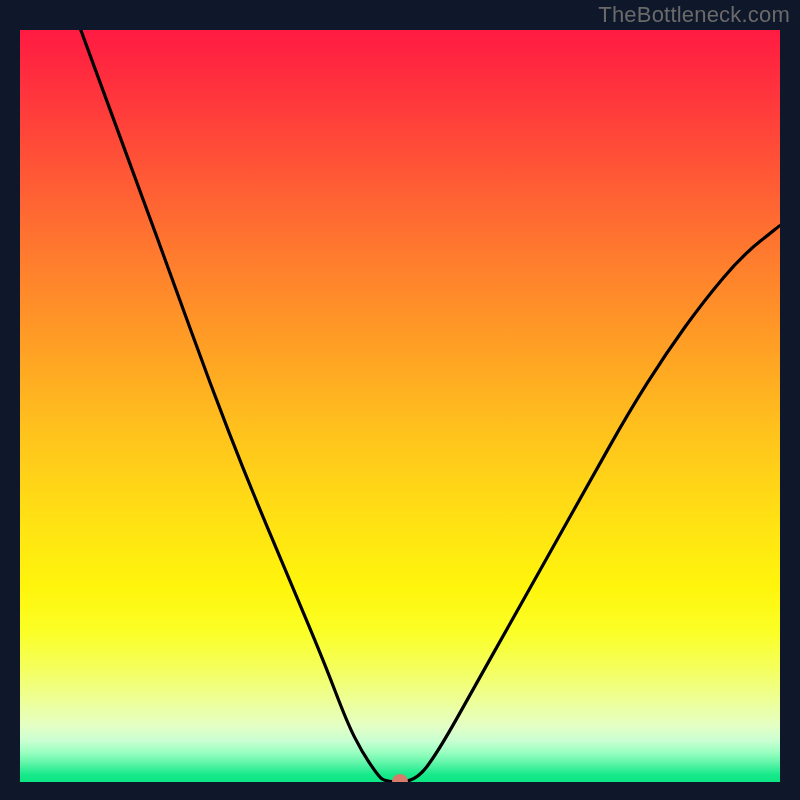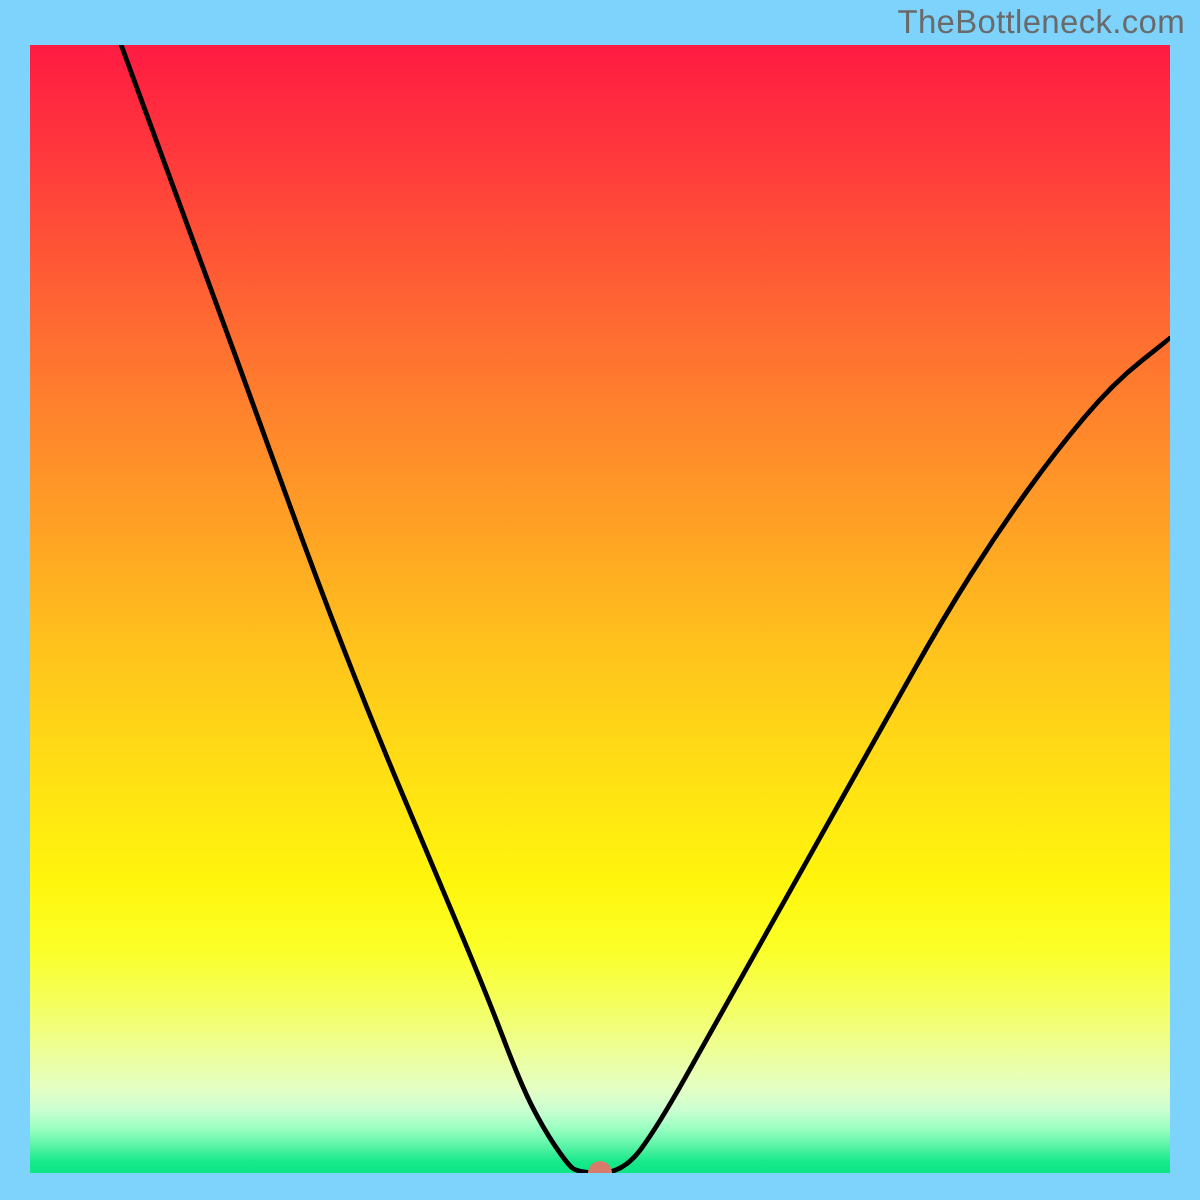--- a/index.html
+++ b/index.html
@@ -1,20 +1,20 @@
 <!DOCTYPE html>
 <html><head>
 <meta charset="utf-8">
 <style>
   * { margin: 0; padding: 0; box-sizing: border-box; }
   html, body { width: 800px; height: 800px; overflow: hidden; background: #000; }
   .frame {
     width: 800px;
     height: 800px;
-    background: #7dd3fc;
+    background: #0f172a;
     position: relative;
   }
   .watermark {
     position: absolute;
     top: 2px;
     right: 10px;
     font-family: Arial, Helvetica, sans-serif;
     font-size: 22px;
     font-weight: 500;
     color: #6a6a6a;

